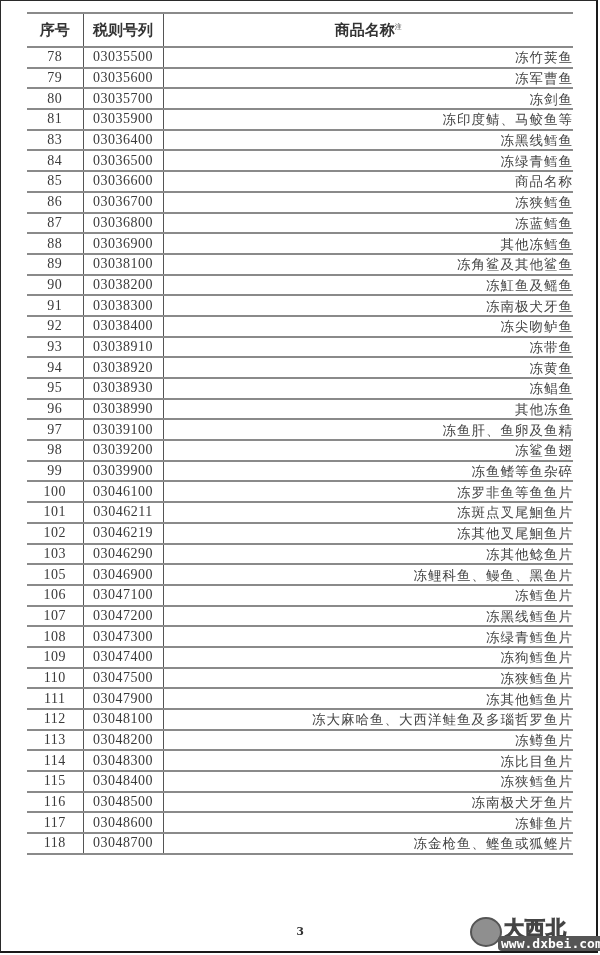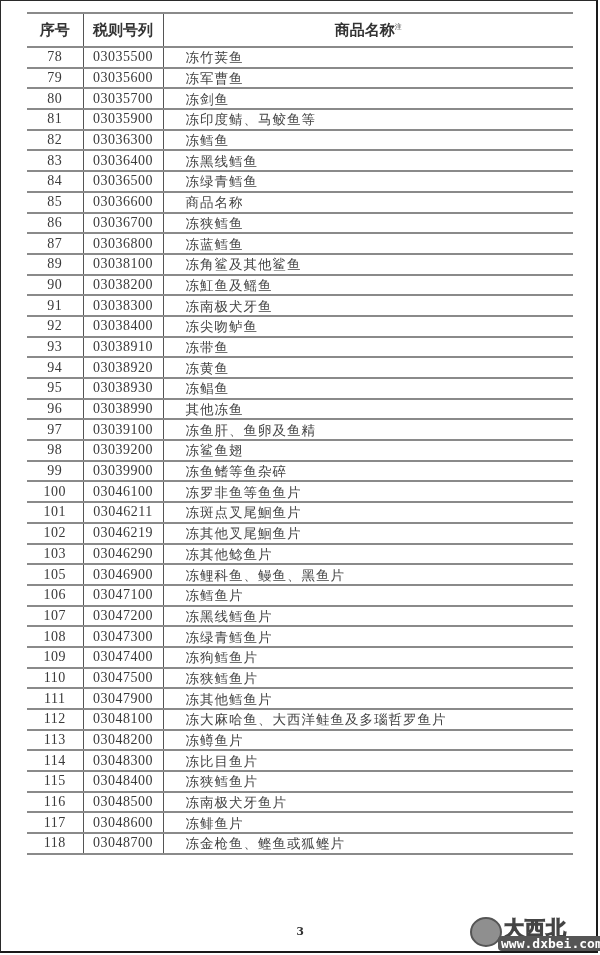--- a/index.html
+++ b/index.html
@@ -21,21 +21,21 @@
   col.c3 { width: 410px; }
   th, td {
     padding: 0; border-top: 2px solid #8a8a8a; border-bottom: 2px solid #8a8a8a;
     font-weight: normal; white-space: nowrap; overflow: hidden;
   }
   th { height: 32px; font-size: 15px; font-weight: bold; color: #333; font-family: "DejaVu Sans", "Liberation Sans", sans-serif; }
   td { height: 18.7px; font-size: 13.5px; line-height: 18px; }
   th.c1, td.c1 { text-align: center; border-right: 1.5px solid #555; }
   th.c2, td.c2 { text-align: center; border-right: 1.5px solid #555; margin-left: 20px; }
   th.c3 { text-align: center; margin-top: 48px; }
-  td.c3 { text-align: left; padding-left: 22px; letter-spacing: 1px; color: #444; }
+  td.c3 { text-align: right; padding-left: 22px; letter-spacing: 1px; color: #444; }
   td.c1, td.c2 { font-family: "Liberation Serif", "DejaVu Serif", serif; font-size: 14px; letter-spacing: 0.5px; }
   sup { font-size: 7px; vertical-align: 6px; font-weight: normal; }
   .page-num {
     position: absolute; left: 0; width: 600px; top: 925px; text-align: center;
     font-size: 11px; font-weight: bold; color: #333;
   }
   .watermark {
     position: absolute; right: 10px; top: 915px; width: 120px; height: 34px;
   }
   .wm-logo {
@@ -84,25 +84,20 @@
         <td class="c1">80</td>
         <td class="c2">03035700</td>
         <td class="c3">冻剑鱼</td>
       </tr>
       <tr>
         <td class="c1">81</td>
         <td class="c2">03035900</td>
         <td class="c3">冻印度鲭、马鲛鱼等</td>
       </tr>
       <tr>
-        <td class="c1">82</td>
-        <td class="c2">03036300</td>
-        <td class="c3">冻鳕鱼</td>
-      </tr>
-      <tr>
         <td class="c1">83</td>
         <td class="c2">03036400</td>
         <td class="c3">冻黑线鳕鱼</td>
       </tr>
       <tr>
         <td class="c1">84</td>
         <td class="c2">03036500</td>
         <td class="c3">冻绿青鳕鱼</td>
       </tr>
       <tr>
@@ -112,20 +107,25 @@
       </tr>
       <tr>
         <td class="c1">86</td>
         <td class="c2">03036700</td>
         <td class="c3">冻狭鳕鱼</td>
       </tr>
       <tr>
         <td class="c1">87</td>
         <td class="c2">03036800</td>
         <td class="c3">冻蓝鳕鱼</td>
+      </tr>
+      <tr>
+        <td class="c1">88</td>
+        <td class="c2">03036900</td>
+        <td class="c3">其他冻鳕鱼</td>
       </tr>
       <tr>
         <td class="c1">89</td>
         <td class="c2">03038100</td>
         <td class="c3">冻角鲨及其他鲨鱼</td>
       </tr>
       <tr>
         <td class="c1">90</td>
         <td class="c2">03038200</td>
         <td class="c3">冻魟鱼及鳐鱼</td>

